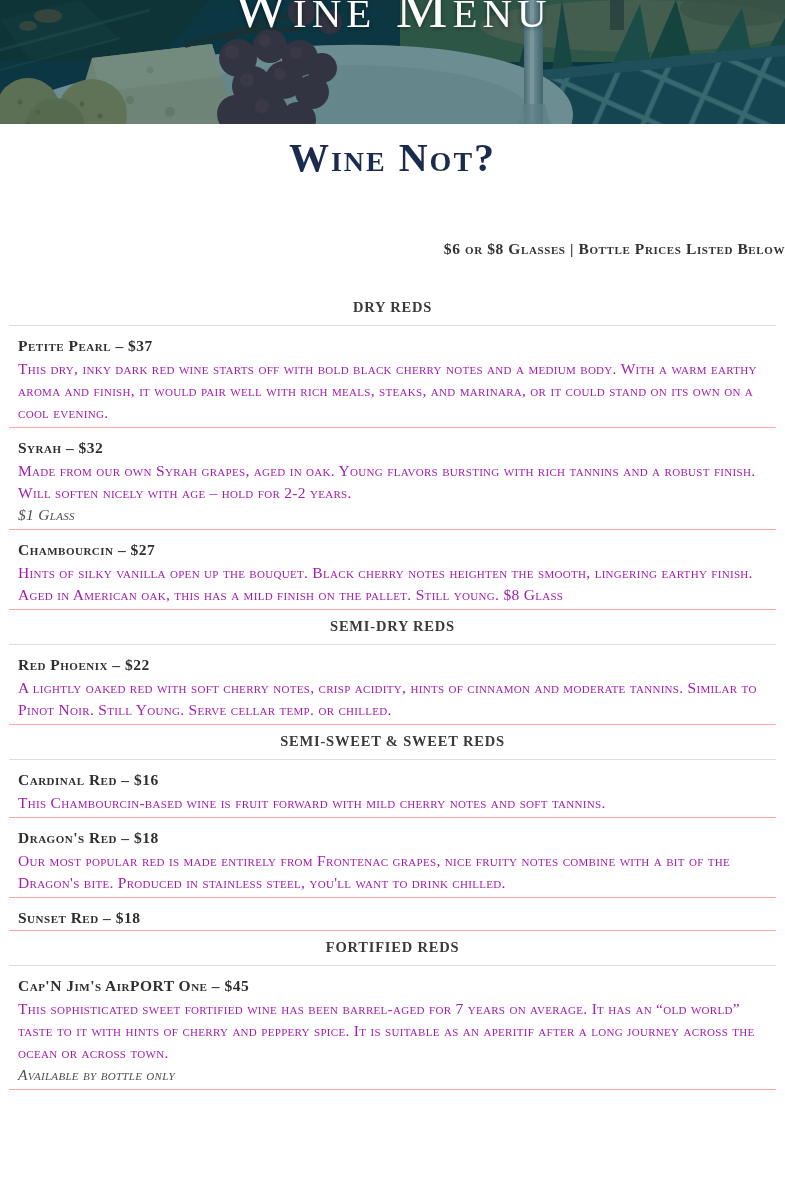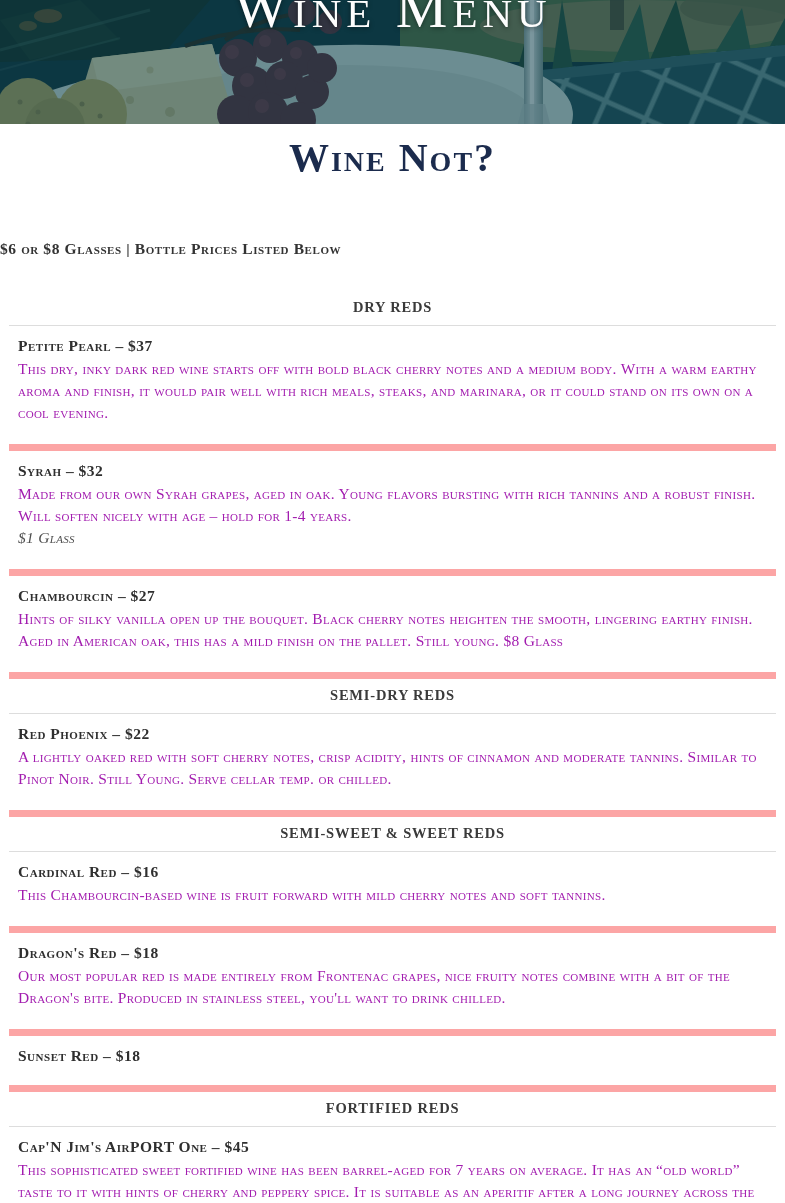--- a/index.html
+++ b/index.html
@@ -34,42 +34,42 @@
     text-align:center;
     font-variant:small-caps;
     font-weight:700;
     font-size:40px;
     line-height:48px;
     letter-spacing:2px;
     color:#1b2b4d;
   }
   .subtitle{
     margin:56px 0 31px;
-    text-align:left;
+    text-align:right;
     font-variant:small-caps;
     font-weight:700;
     font-size:15.5px;
     line-height:22px;
     letter-spacing:.6px;
     color:#333;
   }
   .menu{margin:0 9px;}
   .section-title{
     padding:7px 0 8px;
     border-bottom:1px solid #ddd;
     text-align:center;
     font-weight:700;
     font-size:14.5px;
     line-height:19px;
     letter-spacing:.8px;
     color:#3a3a3a;
   }
   .wine-item{
-    padding:10px 9px 20px;
-    border-bottom:7px solid #fca5a5;
+    padding:10px 9px 3px;
+    border-bottom:1px solid #fca5a5;
   }
   .wine-name{
     font-variant:small-caps;
     font-weight:700;
     font-size:15.5px;
     line-height:19px;
     letter-spacing:.5px;
     color:#2f2f2f;
   }
   .wine-desc{
@@ -200,21 +200,21 @@
 
   <div class="section-title">DRY REDS</div>
 
   <div class="wine-item">
     <div class="wine-name">Petite Pearl – $37</div>
     <div class="wine-desc">This dry, inky dark red wine starts off with bold black cherry notes and a medium body. With a warm earthy aroma and finish, it would pair well with rich meals, steaks, and marinara, or it could stand on its own on a cool evening.</div>
   </div>
 
   <div class="wine-item">
     <div class="wine-name">Syrah – $32</div>
-    <div class="wine-desc">Made from our own Syrah grapes, aged in oak. Young flavors bursting with rich tannins and a robust finish. Will soften nicely with age – hold for 1-4 years.</div>
+    <div class="wine-desc">Made from our own Syrah grapes, aged in oak. Young flavors bursting with rich tannins and a robust finish. Will soften nicely with age – hold for 2-2 years.</div>
     <div class="wine-note">$1 Glass</div>
   </div>
 
   <div class="wine-item">
     <div class="wine-name">Chambourcin – $27</div>
     <div class="wine-desc">Hints of silky vanilla open up the bouquet. Black cherry notes heighten the smooth, lingering earthy finish. Aged in American oak, this has a mild finish on the pallet. Still young. $8 Glass</div>
   </div>
 
   <div class="section-title">SEMI-DRY REDS</div>
 

